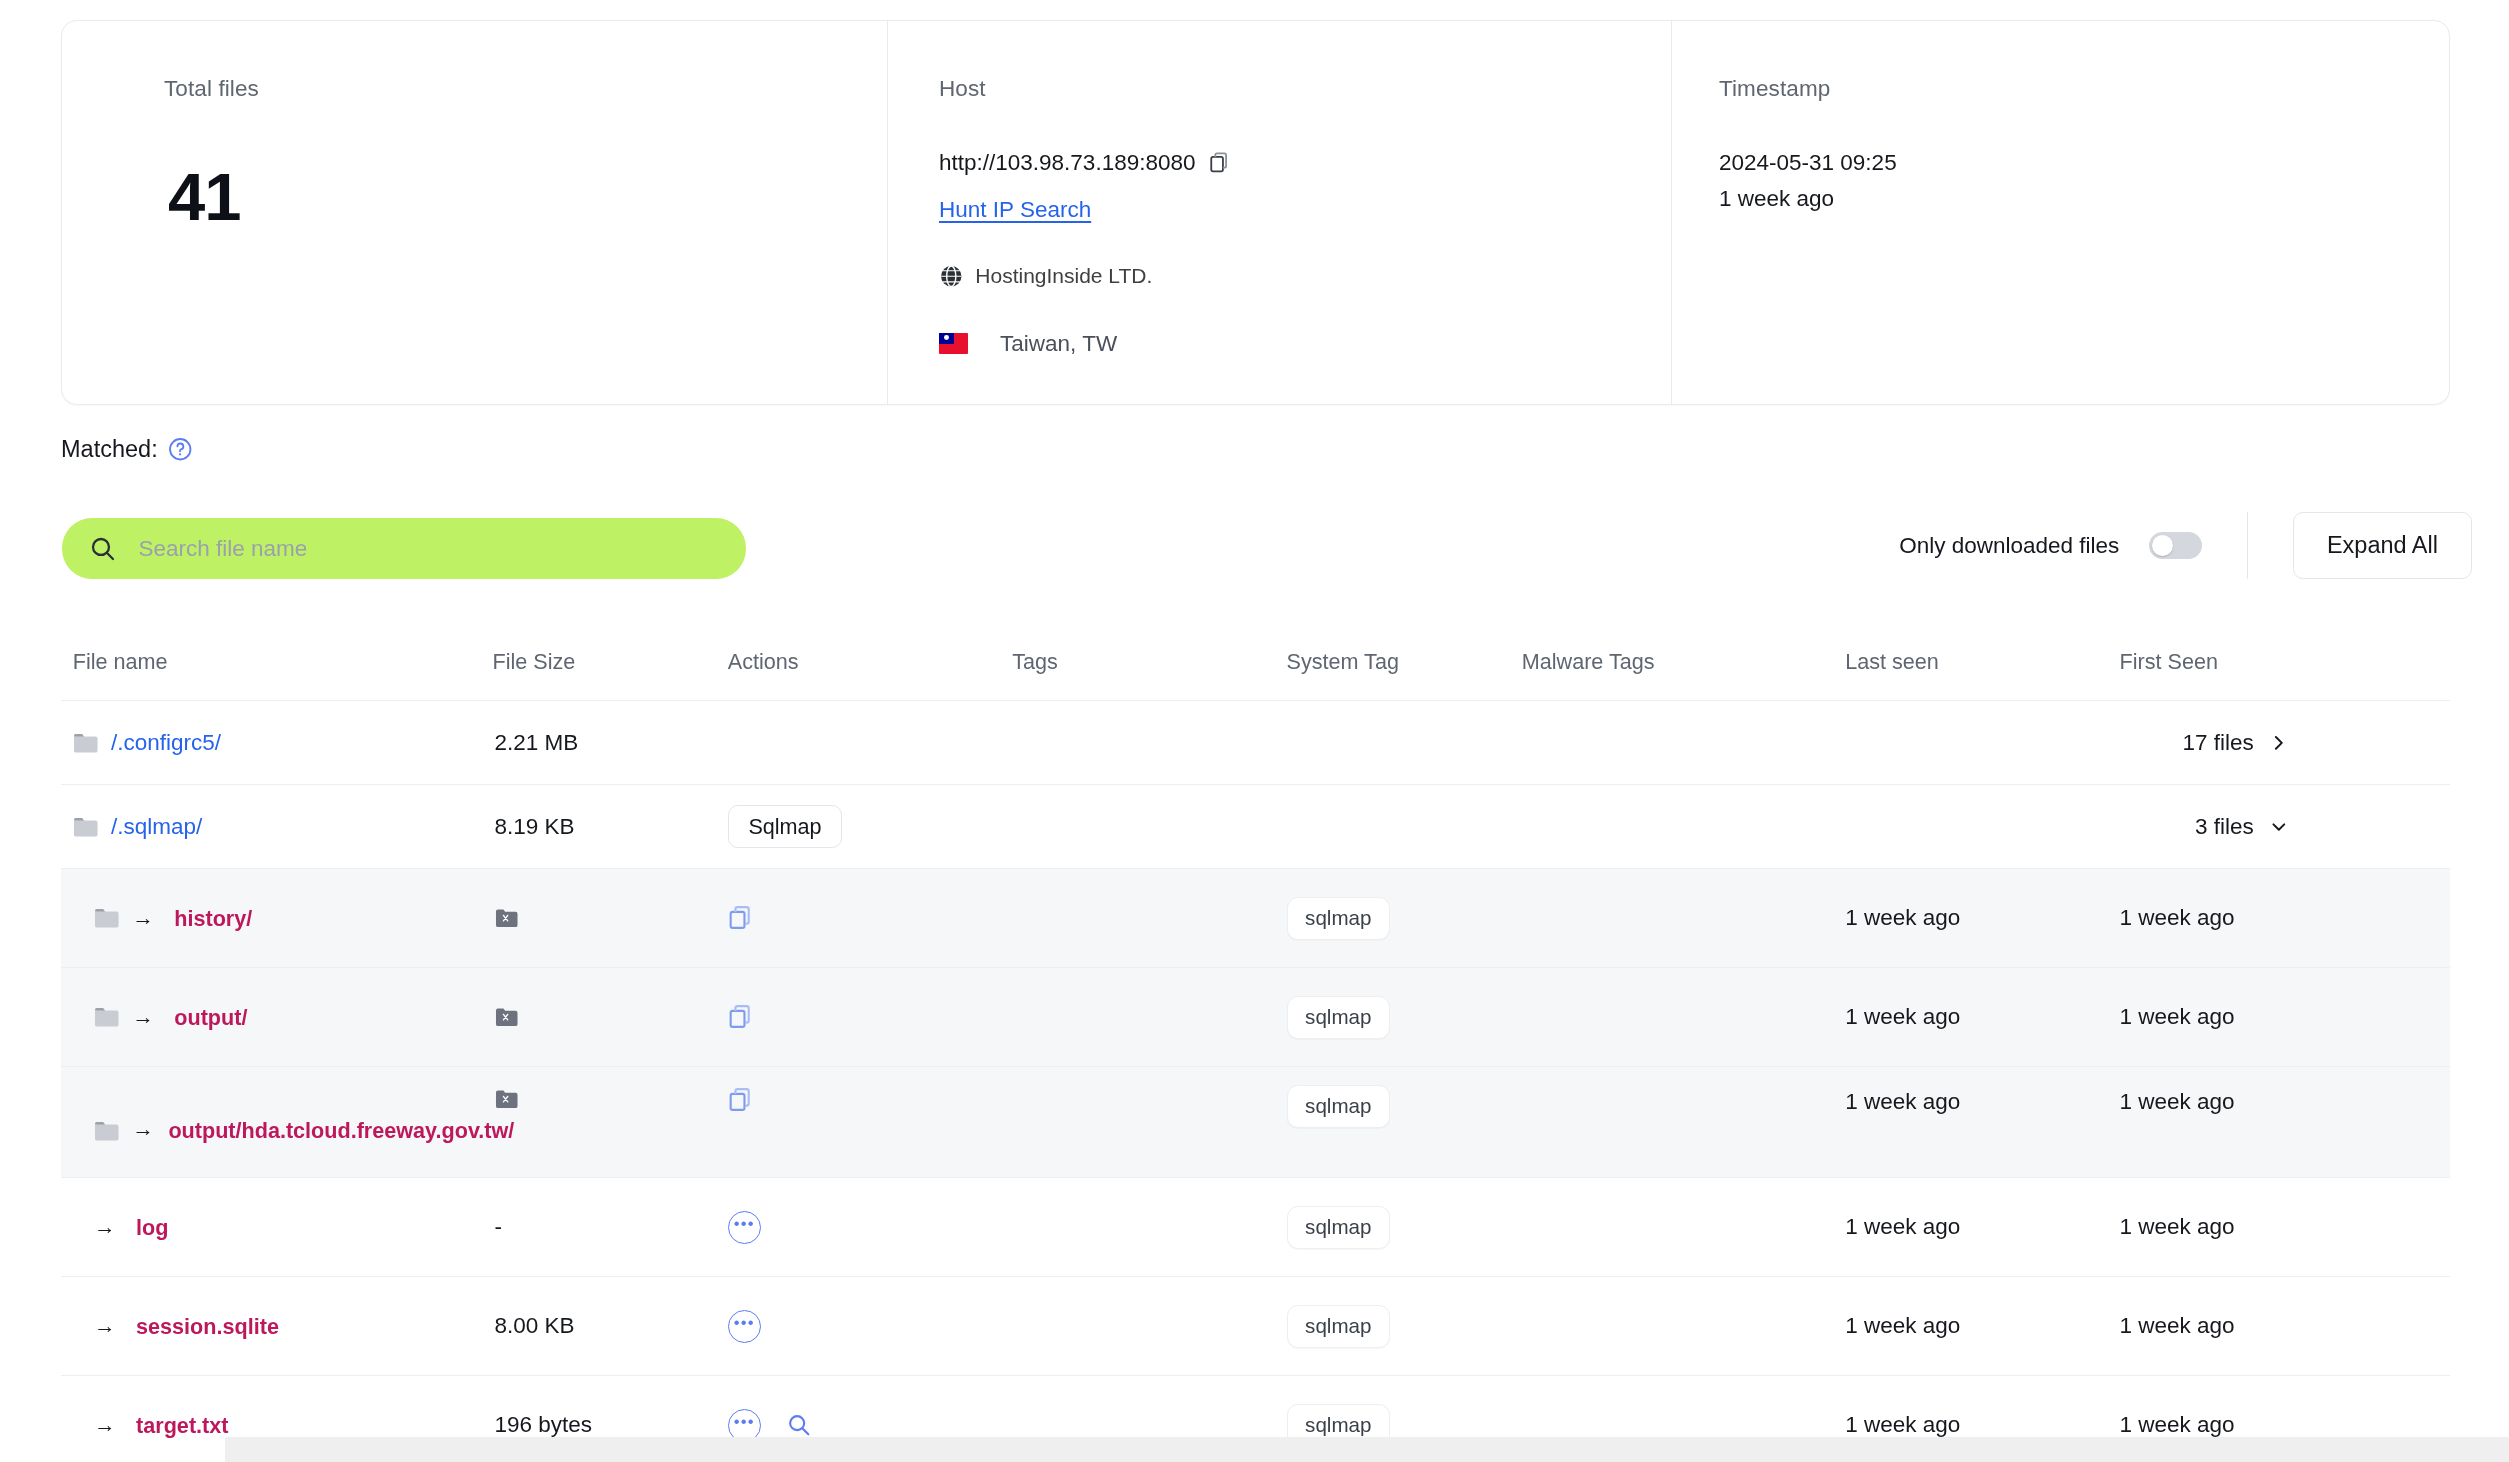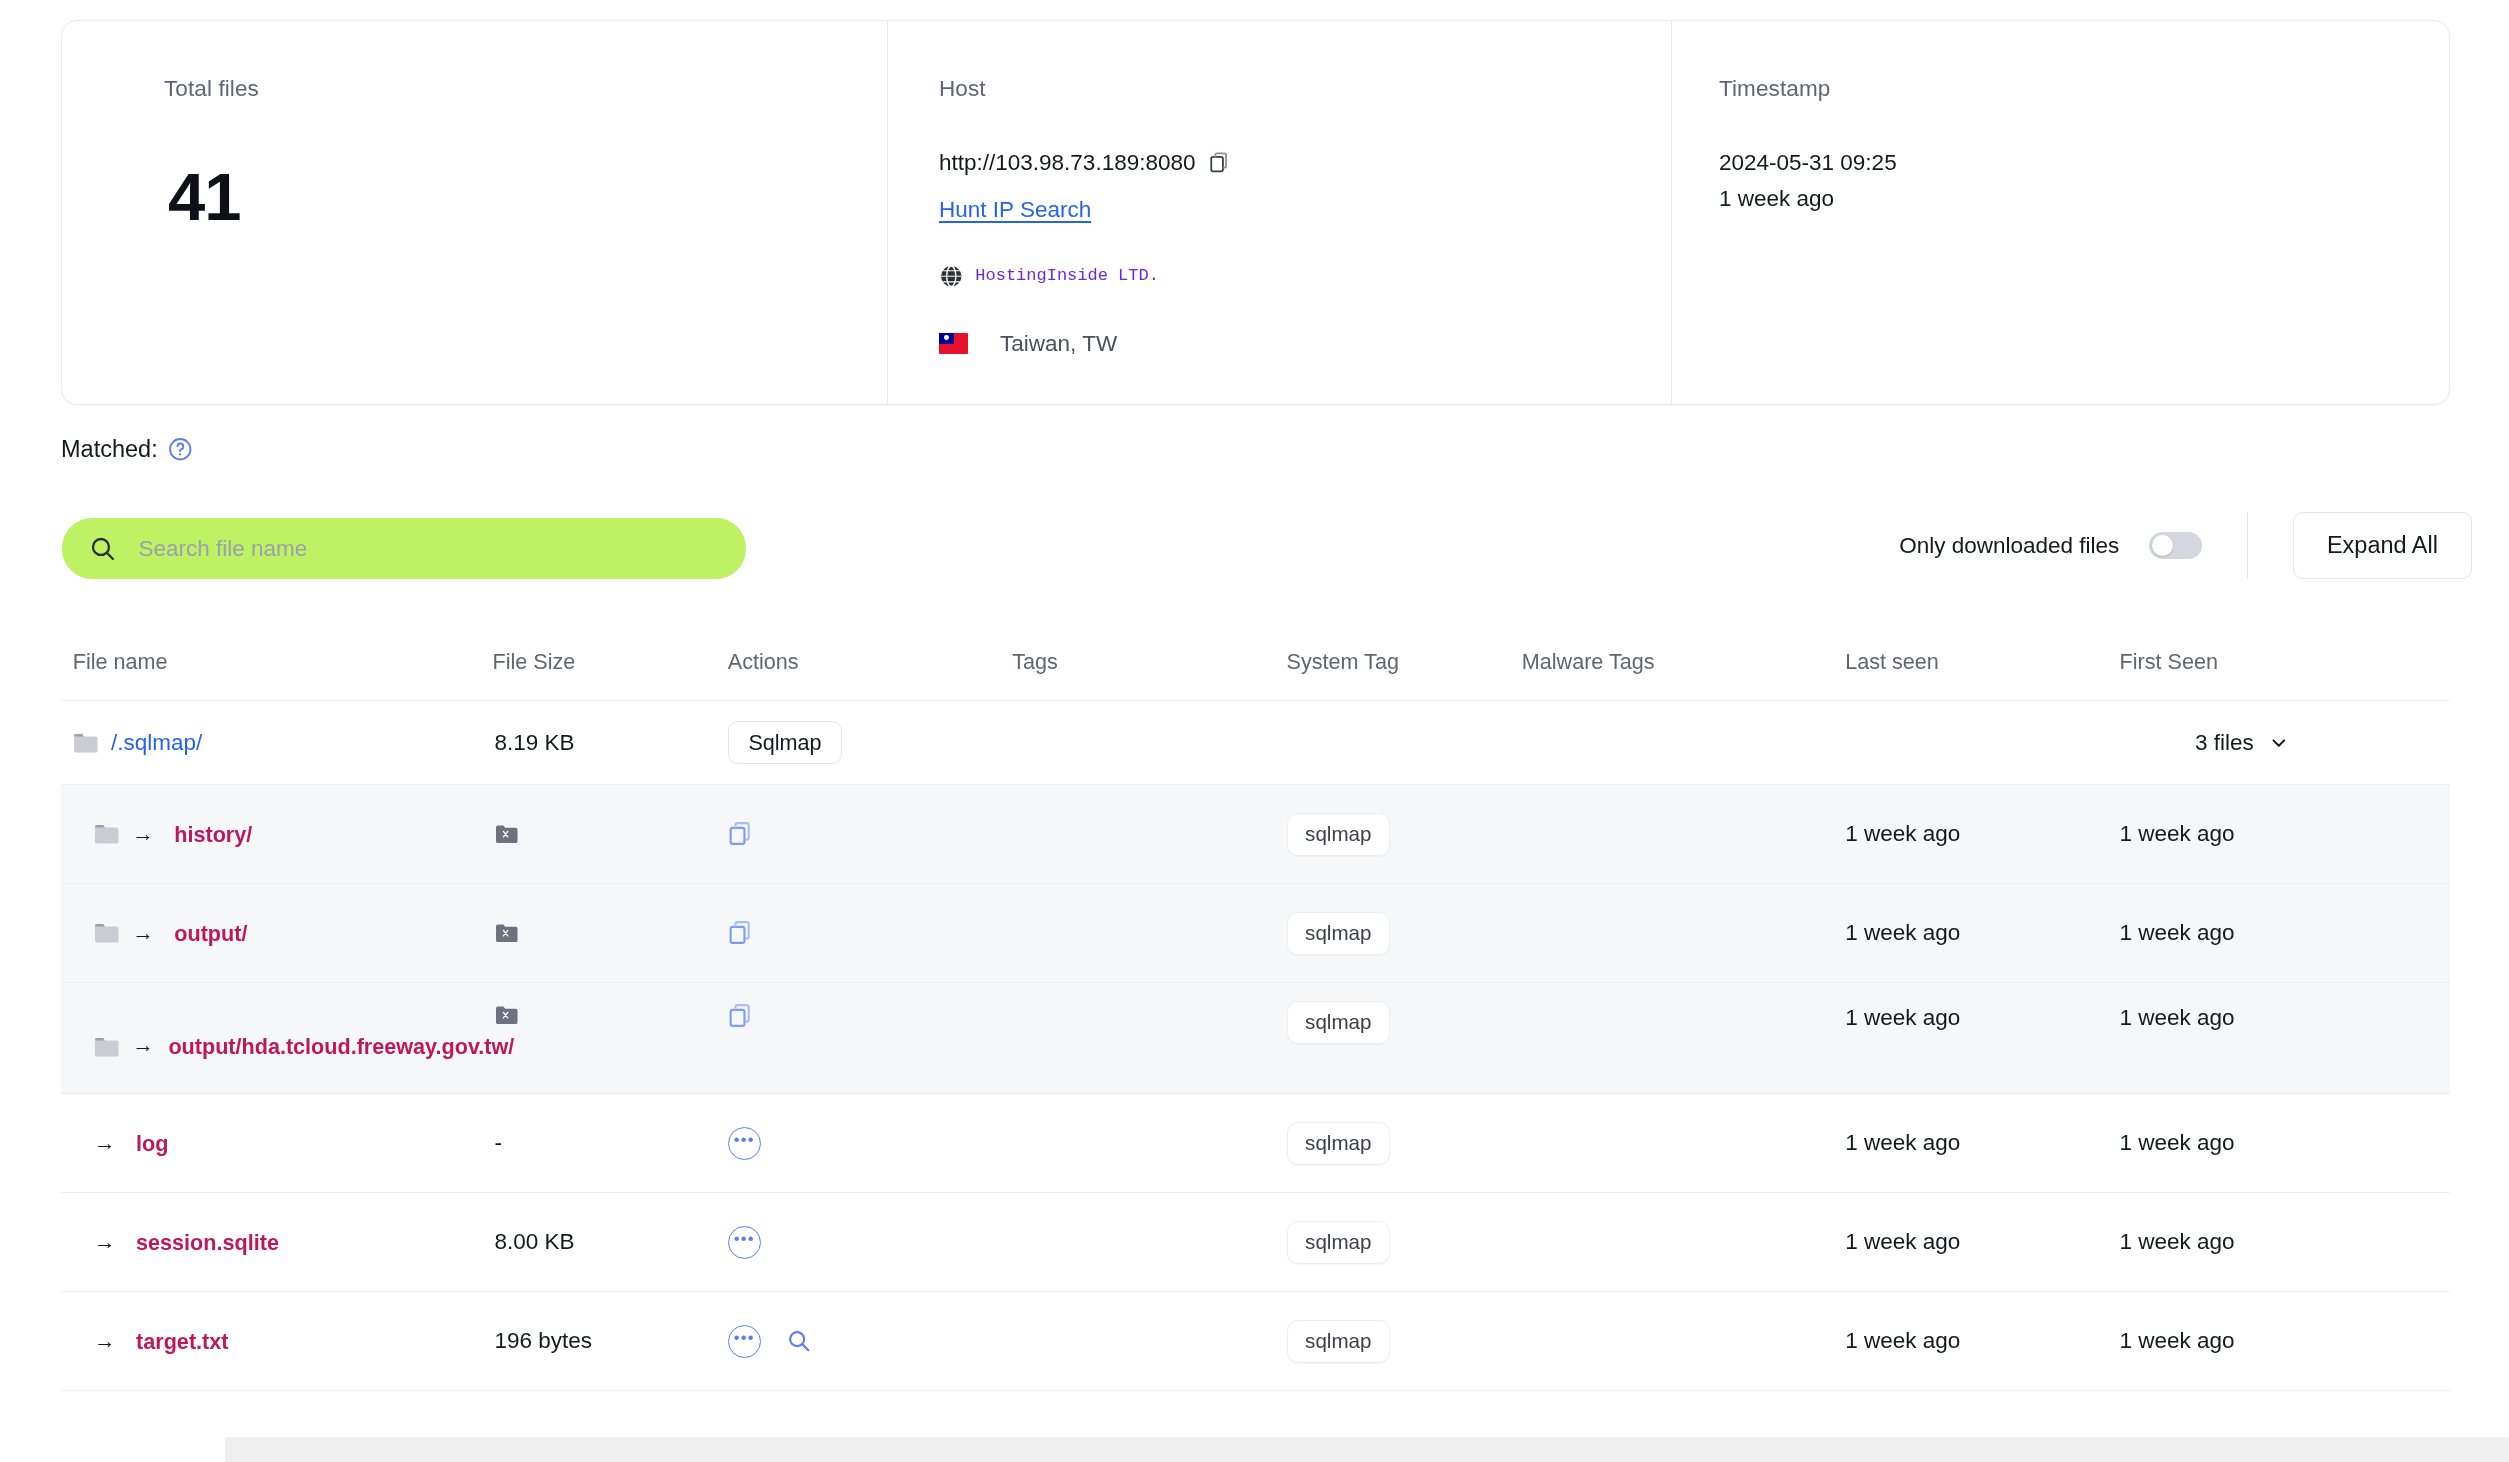--- a/index.html
+++ b/index.html
@@ -62,21 +62,21 @@
     color: #2563eb;
     text-decoration: underline;
     text-underline-offset: 3.9px;
     cursor: pointer;
   }
   .org-row {
     position: absolute;
     left: 51px; top: 243px;
     display: flex; align-items: center; gap: 11.8px;
   }
-  .org-text { font-size: 17px; color: #6d28d9; font-family: Liberation Mono, monospace; }
+  .org-text { font-size: 21px; color: #404040; }
   .globe-icon { width: 24.5px; height: 24.5px; display:block; }
 
   .country-row {
     position: absolute;
     left: 51px; top: 310px;
     display: flex; align-items: center; gap: 32px;
   }
   .country-text { font-size: 22.5px; color: #4a5059; }
   .flag-tw {
     width: 29px; height: 20.6px;
@@ -357,20 +357,44 @@
           <th>Actions</th>
           <th>Tags</th>
           <th>System Tag</th>
           <th>Malware Tags</th>
           <th>Last seen</th>
           <th>First Seen</th>
         </tr>
       </thead>
       <tbody>
 
+        <tr class="top-row">
+          <td>
+            <div class="name-cell">
+              <svg class="folder-icon" viewBox="0 0 26 22">
+                <path d="M1 4a2 2 0 0 1 2-2h6.2l2 2.6H23a2 2 0 0 1 2 2v12.4a2 2 0 0 1-2 2H3a2 2 0 0 1-2-2z" fill="#c9ccd2"></path>
+                <path d="M1 4a2 2 0 0 1 2-2h6.2l2 2.6H3z" fill="#9ba0a9"></path>
+              </svg>
+              <span class="dir-link">/.configrc5/</span>
+            </div>
+          </td>
+          <td class="size-cell">2.21 MB</td>
+          <td></td>
+          <td></td>
+          <td></td>
+          <td></td>
+          <td class="files-count-cell" colspan="2">
+            <span class="files-count">
+              <span>17 files</span>
+              <svg class="chev" viewBox="0 0 16 16">
+                <path d="M5 2l6 6-6 6" fill="none" stroke="#15181d" stroke-width="2" stroke-linecap="round" stroke-linejoin="round"></path>
+              </svg>
+            </span>
+          </td>
+        </tr>
 
         <tr class="top-row">
           <td>
             <div class="name-cell">
               <svg class="folder-icon" viewBox="0 0 26 22">
                 <path d="M1 4a2 2 0 0 1 2-2h6.2l2 2.6H23a2 2 0 0 1 2 2v12.4a2 2 0 0 1-2 2H3a2 2 0 0 1-2-2z" fill="#c9ccd2"></path>
                 <path d="M1 4a2 2 0 0 1 2-2h6.2l2 2.6H3z" fill="#9ba0a9"></path>
               </svg>
               <span class="dir-link">/.sqlmap/</span>
             </div>

